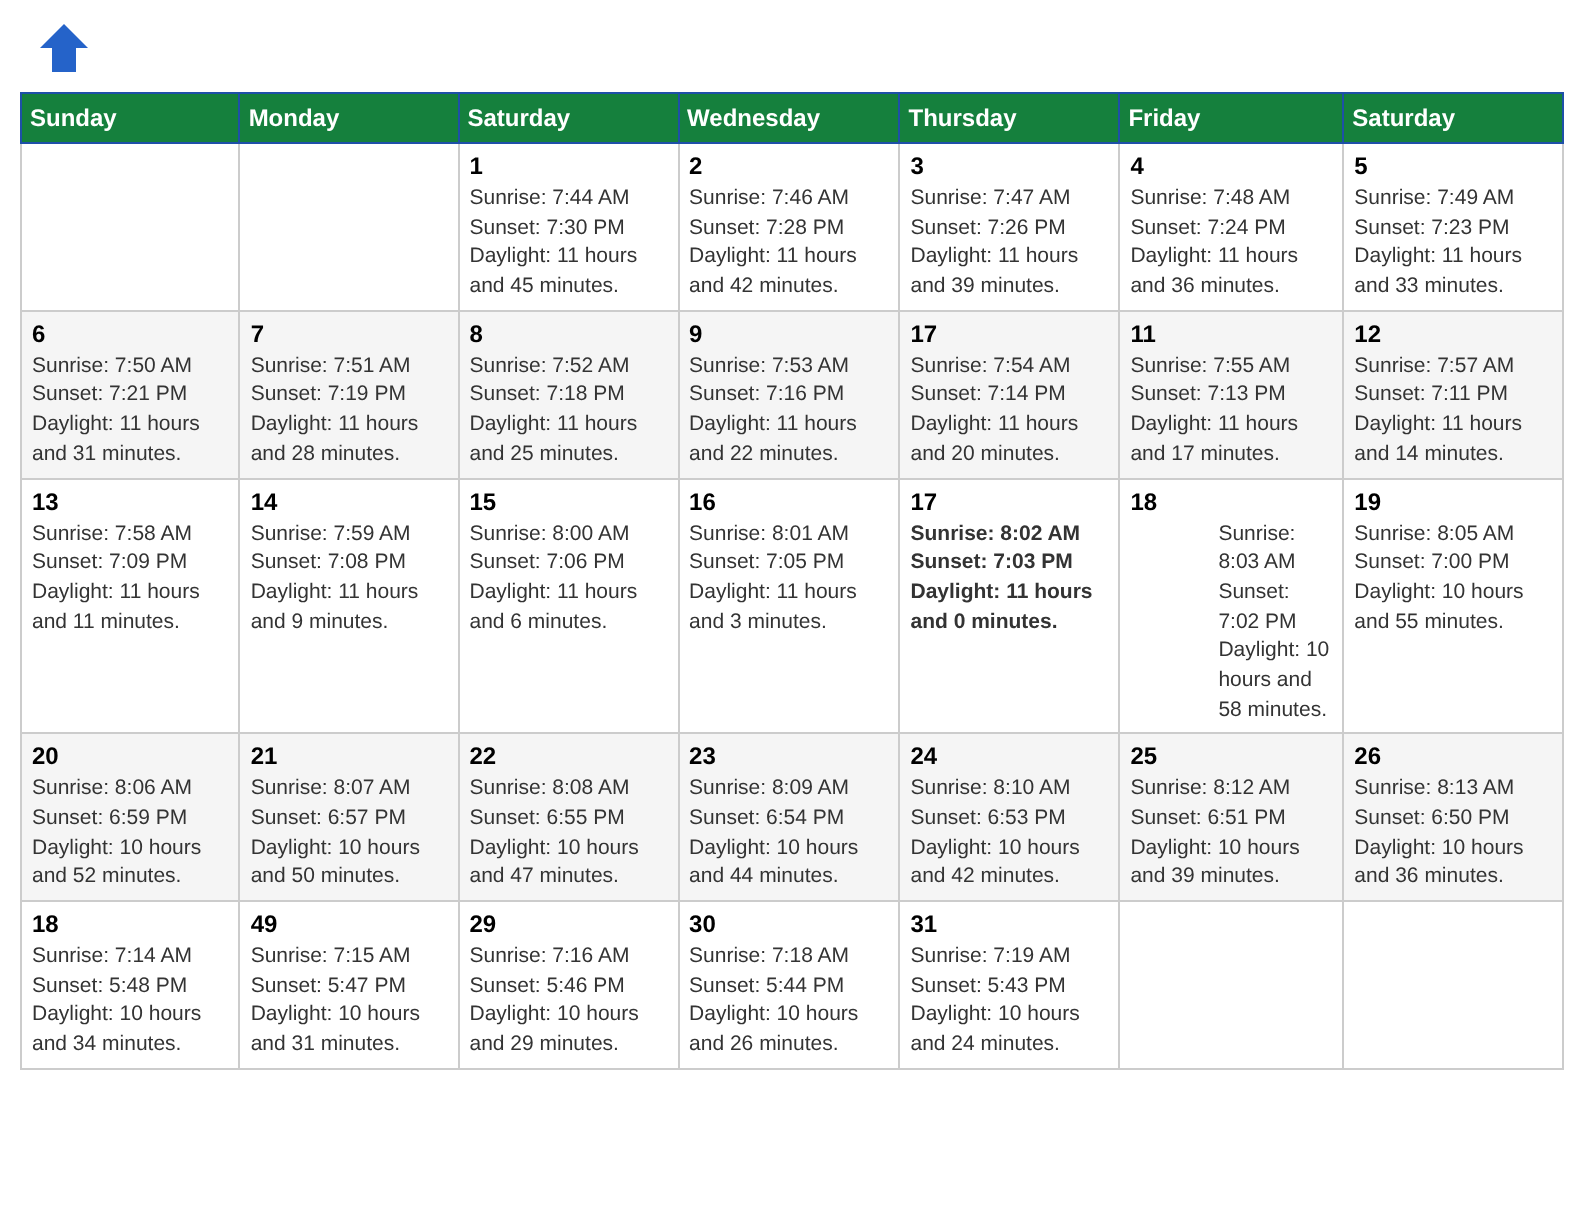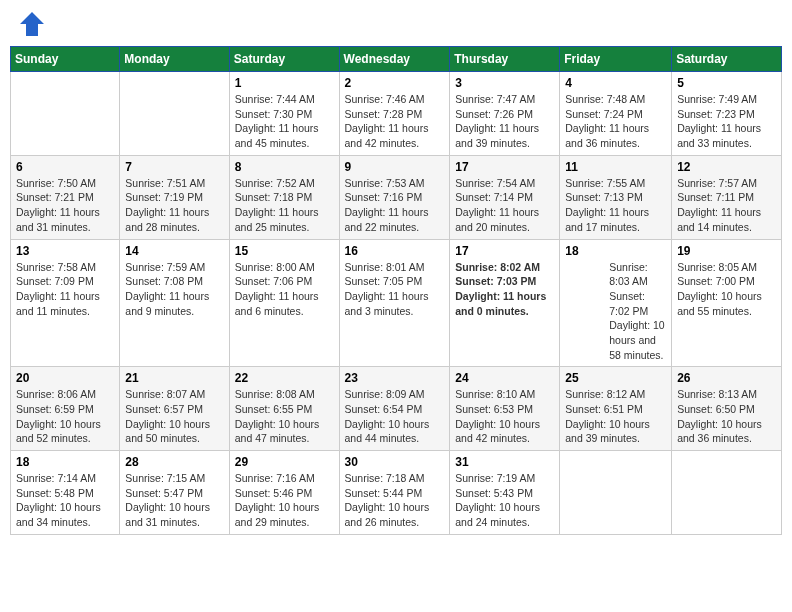--- a/index.html
+++ b/index.html
@@ -294,21 +294,21 @@
         </td>
       </tr>
       <tr>
         <td>
           <span class="day-num">18</span>
           <div class="day-info" style="white-space: pre-line;">Sunrise: 7:14 AM
 Sunset: 5:48 PM
 Daylight: 10 hours and 34 minutes.</div>
         </td>
         <td>
-          <span class="day-num">28</span>
+          <span class="day-num">49</span>
           <div class="day-info" style="white-space: pre-line;">Sunrise: 7:15 AM
 Sunset: 5:47 PM
 Daylight: 10 hours and 31 minutes.</div>
         </td>
         <td>
           <span class="day-num">29</span>
           <div class="day-info" style="white-space: pre-line;">Sunrise: 7:16 AM
 Sunset: 5:46 PM
 Daylight: 10 hours and 29 minutes.</div>
         </td>

